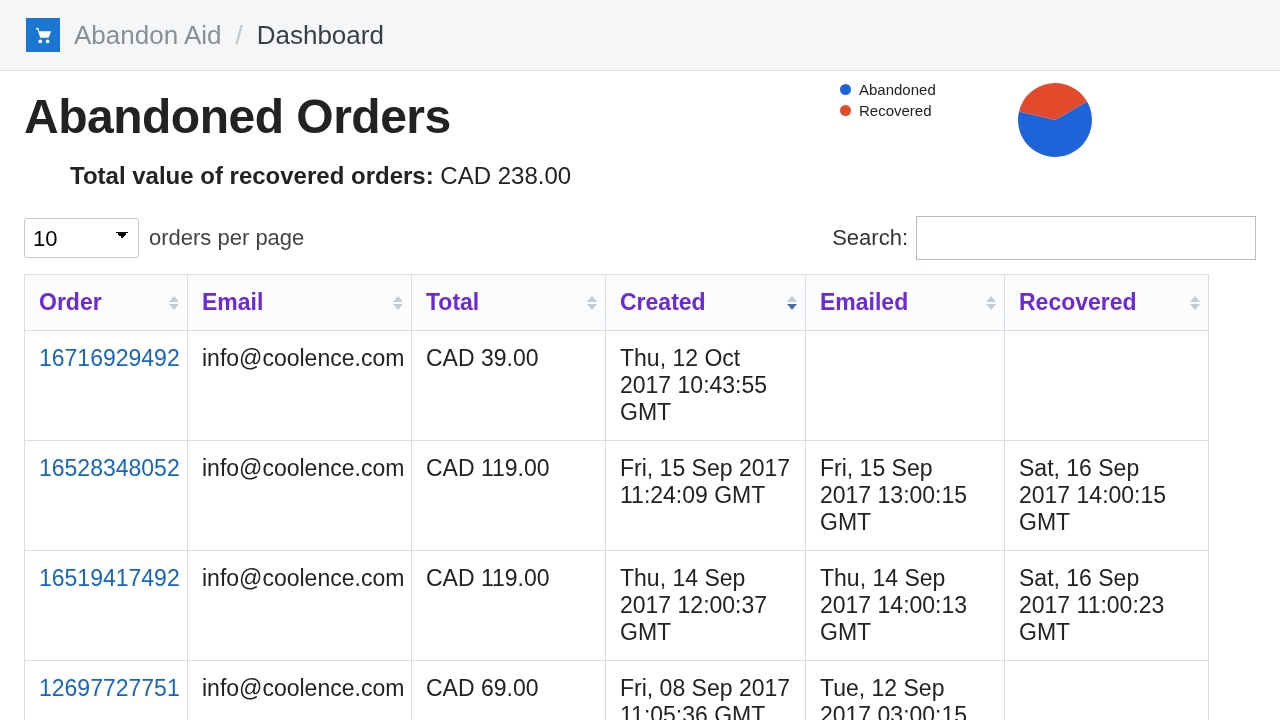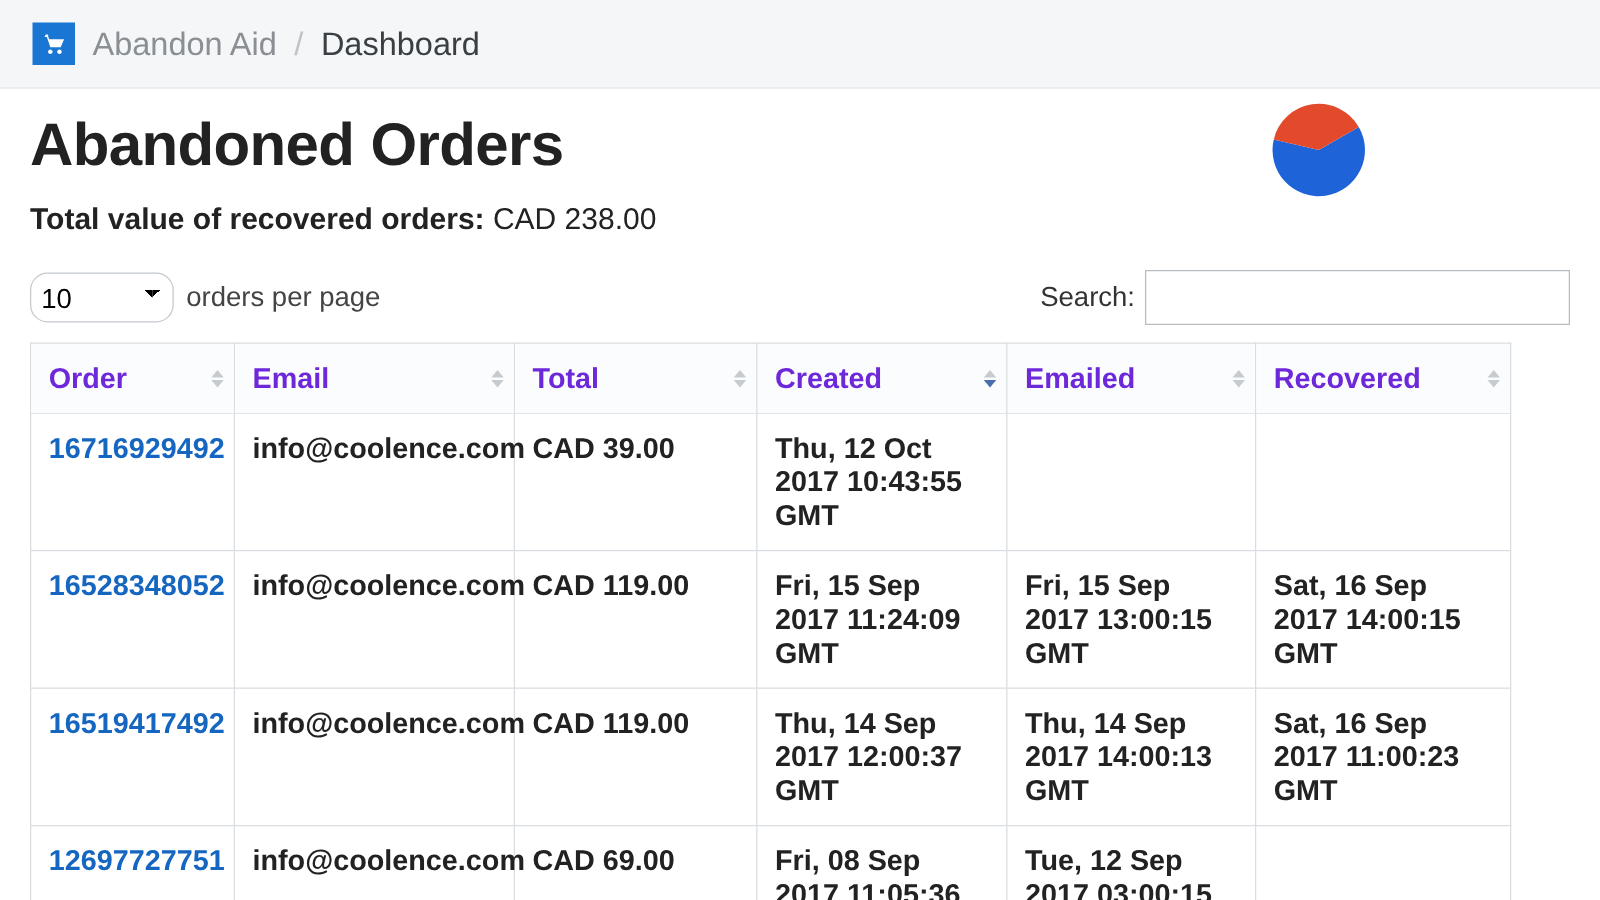--- a/index.html
+++ b/index.html
@@ -38,21 +38,21 @@
     font-weight: 600;
     color: #222;
     margin-bottom: 18px;
     letter-spacing: -0.5px;
   }
   .kpi {
     font-size: 24px;
     color: #222;
     margin-bottom: 26px;
   }
-  .kpi-label { font-weight: 700; }
+  .kpi-label { font-weight: 700; margin-left: 46px; }
   .kpi-value { font-weight: 400; }
 
   
   .legend {
     position: absolute;
     left: 840px; top: 10px;
     font-size: 15px;
     color: #222;
   }
   .legend-row { display: flex; align-items: center; gap: 8px; margin-bottom: 4px; }
@@ -66,21 +66,21 @@
   
   .toolbar {
     display: flex;
     align-items: center;
     justify-content: space-between;
     margin-bottom: 14px;
   }
   .per-page { display: flex; align-items: center; gap: 10px; font-size: 22px; color: #444; }
   .per-page select {
     font-size: 22px; padding: 4px 22px 4px 8px;
-    border: 1px solid #c4c9ce; border-radius: 14px;
+    border: 1px solid #c4c9ce; border-radius: 3px;
     background: #fff; height: 40px; width: 115px;
     appearance: none;
     background-image: linear-gradient(45deg, transparent 50%, #000 50%), linear-gradient(135deg, #000 50%, transparent 50%);
     background-position: calc(100% - 16px) 13px, calc(100% - 10px) 13px;
     background-size: 6px 6px, 6px 6px;
     background-repeat: no-repeat;
   }
   .search-wrap { display: flex; align-items: center; gap: 8px; font-size: 22px; color: #333; }
   .search-wrap input {
     width: 340px; height: 44px; font-size: 20px;
@@ -92,21 +92,20 @@
     width: 1184px;
     border-collapse: collapse;
     table-layout: fixed;
   }
   table.orders th, table.orders td {
     border: 1px solid #d9dde1;
     padding: 14px 14px;
     font-size: 23px;
     text-align: left;
     vertical-align: top;
-    font-weight: bold;
   }
   table.orders th {
     background: #fbfcfd;
     font-weight: 700;
     color: #6d28d9;
     position: relative;
     padding-right: 28px;
     white-space: nowrap;
   }
   table.orders th .sorter {
@@ -144,20 +143,30 @@
 
 <div class="content">
 
   <h1 class="page-title">Abandoned Orders</h1>
 
   <div class="kpi">
     <span class="kpi-label">Total value of recovered orders:</span>
     <span class="kpi-value">CAD 238.00</span>
   </div>
 
+  <div class="legend">
+    <div class="legend-row">
+      <span class="legend-dot" style="background:#1e63d8"></span>
+      <span>Abandoned</span>
+    </div>
+    <div class="legend-row">
+      <span class="legend-dot" style="background:#e24a2b"></span>
+      <span>Recovered</span>
+    </div>
+  </div>
 
   <div class="pie-wrap">
     <svg id="pie-svg" viewBox="0 0 100 100" width="86" height="86">
         <path d="M 50 50 L 87.23909236273087 28.500000000000004 A 43 43 0 1 1 8.13610717645411 40.18091258524179 Z" fill="#1e63d8"></path>
         <path d="M 50 50 L 8.13610717645411 40.18091258524179 A 43 43 0 0 1 87.23909236273087 28.500000000000014 Z" fill="#e24a2b"></path>
       </svg>
   </div>
 
   <div class="toolbar">
     <div class="per-page">

